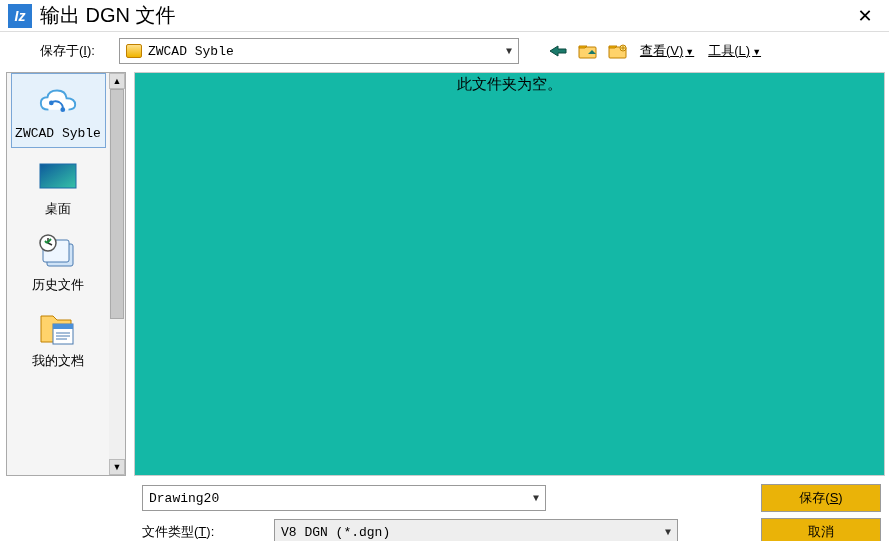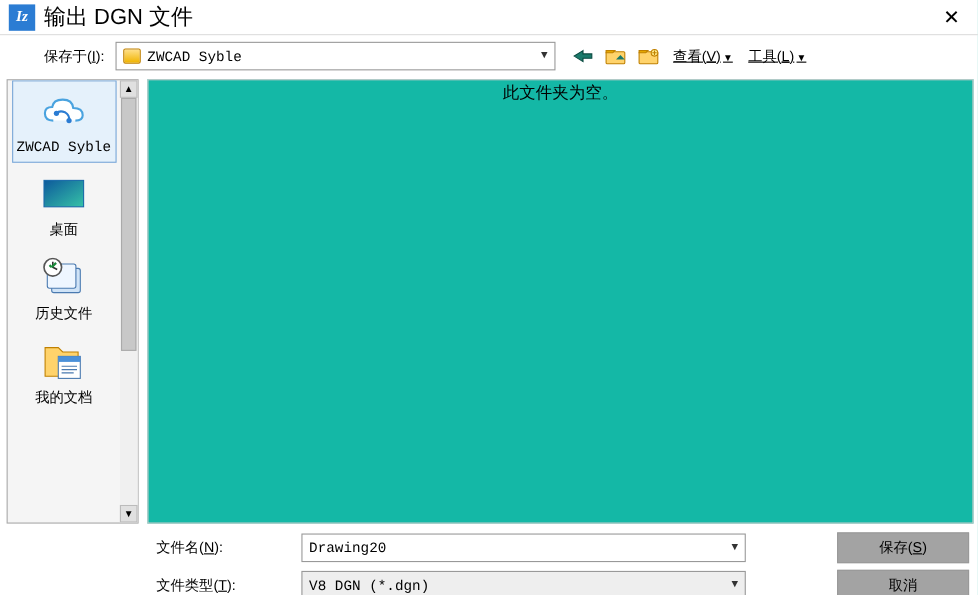--- a/index.html
+++ b/index.html
@@ -1,21 +1,21 @@
 <!DOCTYPE html>
 <html><head>
 <meta charset="utf-8">
 <style>
 * { box-sizing: border-box; margin: 0; padding: 0; }
 body { font-family: "Microsoft YaHei", SimSun, sans-serif; font-size: 13px; background: #fff; width: 889px; height: 541px; overflow: hidden; }
 .titlebar { height: 32px; display: flex; align-items: center; padding: 0 8px; border-bottom: 1px solid #ddd; }
-.app-icon { width: 24px; height: 24px; background: #2b7cd3; display: inline-flex; align-items: center; justify-content: center; color: #fff; font-weight: bold; font-style: italic; font-size: 14px; margin-right: 8px; font-family: Liberation Serif, serif; }
+.app-icon { width: 24px; height: 24px; background: #2b7cd3; display: inline-flex; align-items: center; justify-content: center; color: #fff; font-weight: bold; font-style: italic; font-size: 14px; margin-right: 8px; }
 .title { flex: 1; font-size: 20px; }
 .close-btn { width: 32px; height: 32px; display: flex; align-items: center; justify-content: center; font-size: 18px; cursor: pointer; }
-.toolbar { display: flex; align-items: center; padding: 6px 8px; gap: 6px; }
+.toolbar { display: flex; align-items: center; padding: 6px 8px; gap: 20px; }
 .lbl-savein { margin-left: 32px; margin-right: 4px; }
 .combo { border: 1px solid #999; background: #fff; height: 26px; display: flex; align-items: center; padding: 0 6px; font-family: "Courier New", monospace; position: relative; }
 .combo.location { flex: 0 0 400px; }
 .combo .folder-mini { width: 16px; height: 14px; background: linear-gradient(#ffe08a,#f0b400); border: 1px solid #c08000; border-radius: 2px; margin-right: 6px; display: inline-block; }
 .combo .chev { margin-left: auto; font-size: 10px; color: #333; }
 .tool-icons { display: flex; align-items: center; gap: 8px; margin-left: 8px; }
 .icon-btn { width: 22px; height: 20px; display: flex; align-items: center; justify-content: center; cursor: pointer; }
 .link-btn { cursor: pointer; padding: 0 3px; text-decoration: underline; }
 .underline { text-decoration: underline; }
 .tri { font-size: 9px; margin-left: 2px; vertical-align: middle; }
@@ -29,21 +29,21 @@
 .scroll { width: 16px; background: #f0f0f0; display: flex; flex-direction: column; }
 .scroll .arrow { width: 16px; height: 16px; background: #e0e0e0; border: 1px solid #bbb; display: flex; align-items:center; justify-content:center; font-size: 9px; }
 .scroll .track { flex: 1; background: #f0f0f0; position: relative; }
 .scroll .thumb { position: absolute; top: 0; left: 1px; width: 14px; height: 230px; background: #c8c8c8; border: 1px solid #aaa; }
 .main { flex: 1; padding: 2px 4px 2px 8px; display:flex; flex-direction:column; }
 .filelist { flex:1; border: 1px solid #ccc; background: #14b8a6; display: flex; justify-content: center; padding-top: 2px; font-size: 15px; }
 .footer { padding: 6px 8px 4px 142px; }
 .row { display: flex; align-items: center; margin-bottom: 6px; gap: 12px; }
 .row-label { width: 120px; }
 .row .combo { flex: 0 0 404px; }
-.btn { width: 120px; height: 28px; background: #a3a3a3; border: 1px solid #999; display: flex; align-items: center; justify-content: center; cursor: pointer; margin-left: auto; }
+.btn { width: 120px; height: 28px; background: #eab308; border: 1px solid #999; display: flex; align-items: center; justify-content: center; cursor: pointer; margin-left: auto; }
 svg { display:block; }
 </style>
 </head>
 <body>
 
 <div class="titlebar">
   <div class="app-icon">Iz</div>
   <div class="title">输出 DGN 文件</div>
   <div class="close-btn">
     <span>✕</span>
@@ -151,21 +151,20 @@
 
   <div class="main">
     <div class="filelist">
       <span>此文件夹为空。</span>
     </div>
   </div>
 </div>
 
 <div class="footer">
   <div class="row">
-    <span class="row-label"><span>文件名(<span class="underline">N</span>):</span></span>
     <div class="combo">
       <span>Drawing20</span>
       <span class="chev">▼</span>
     </div>
     <div class="btn">
       <span>保存(<span class="underline">S</span>)</span>
     </div>
   </div>
   <div class="row">
     <span class="row-label"><span>文件类型(<span class="underline">T</span>):</span></span>

